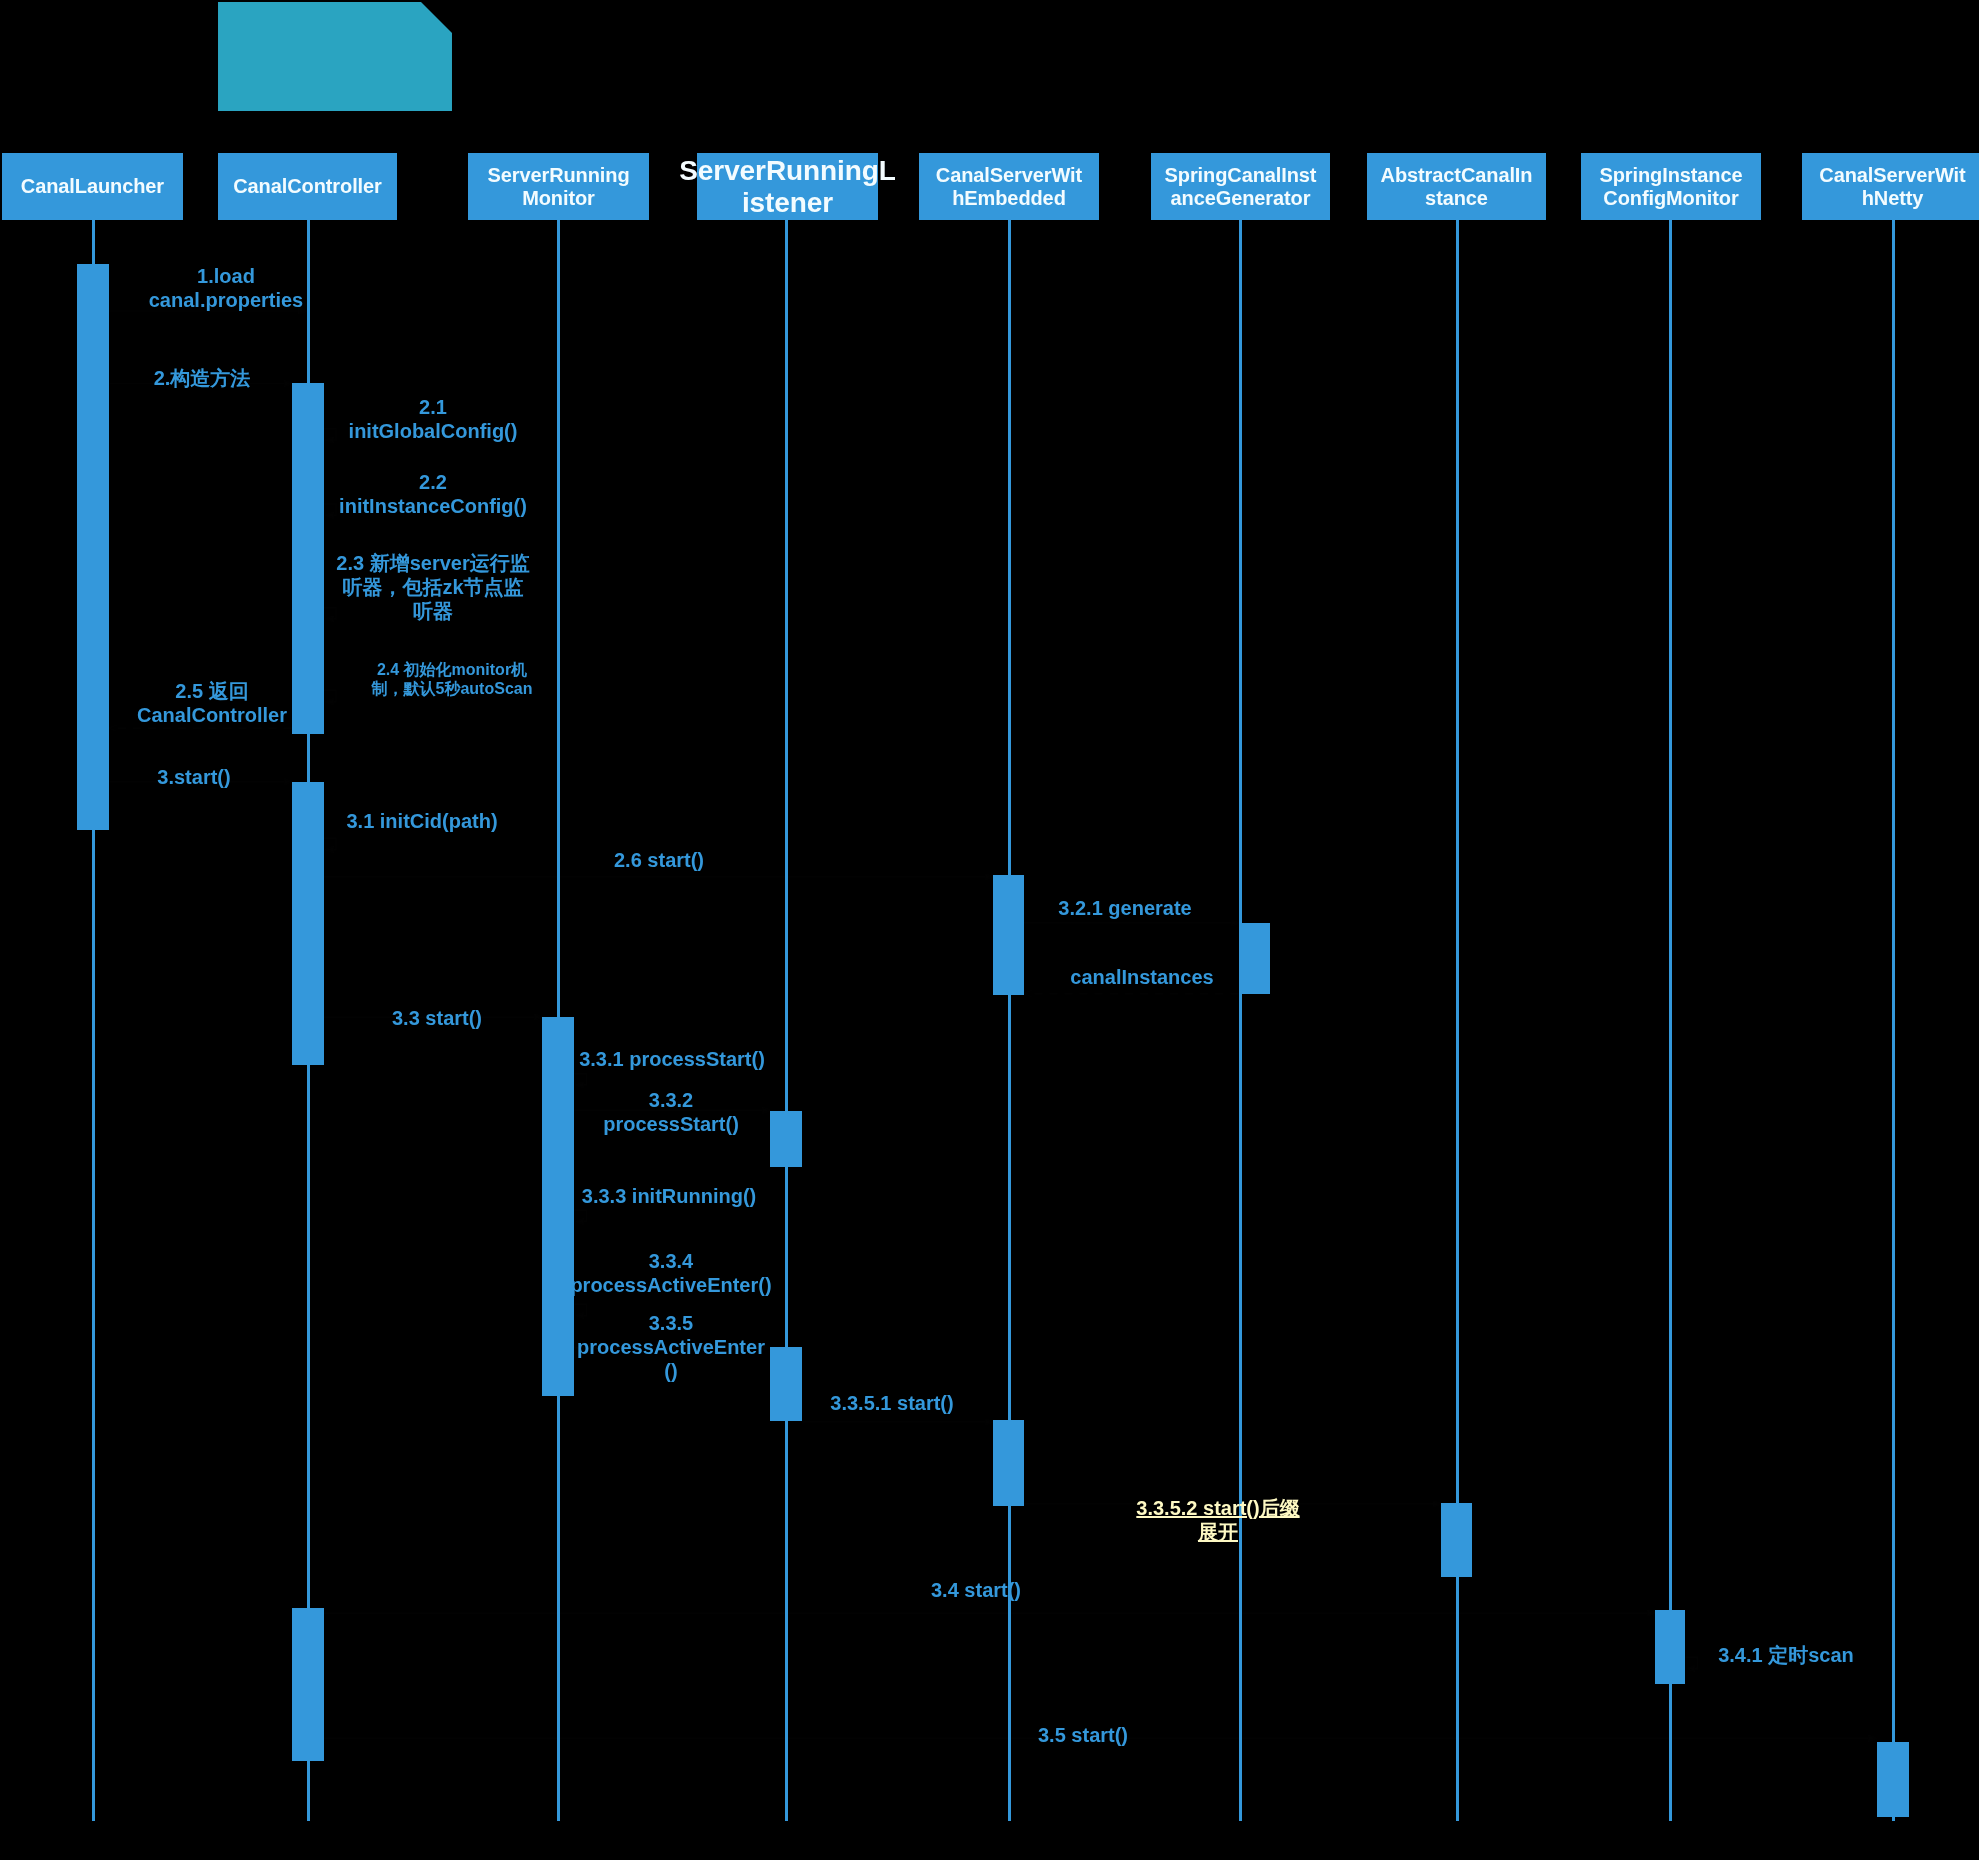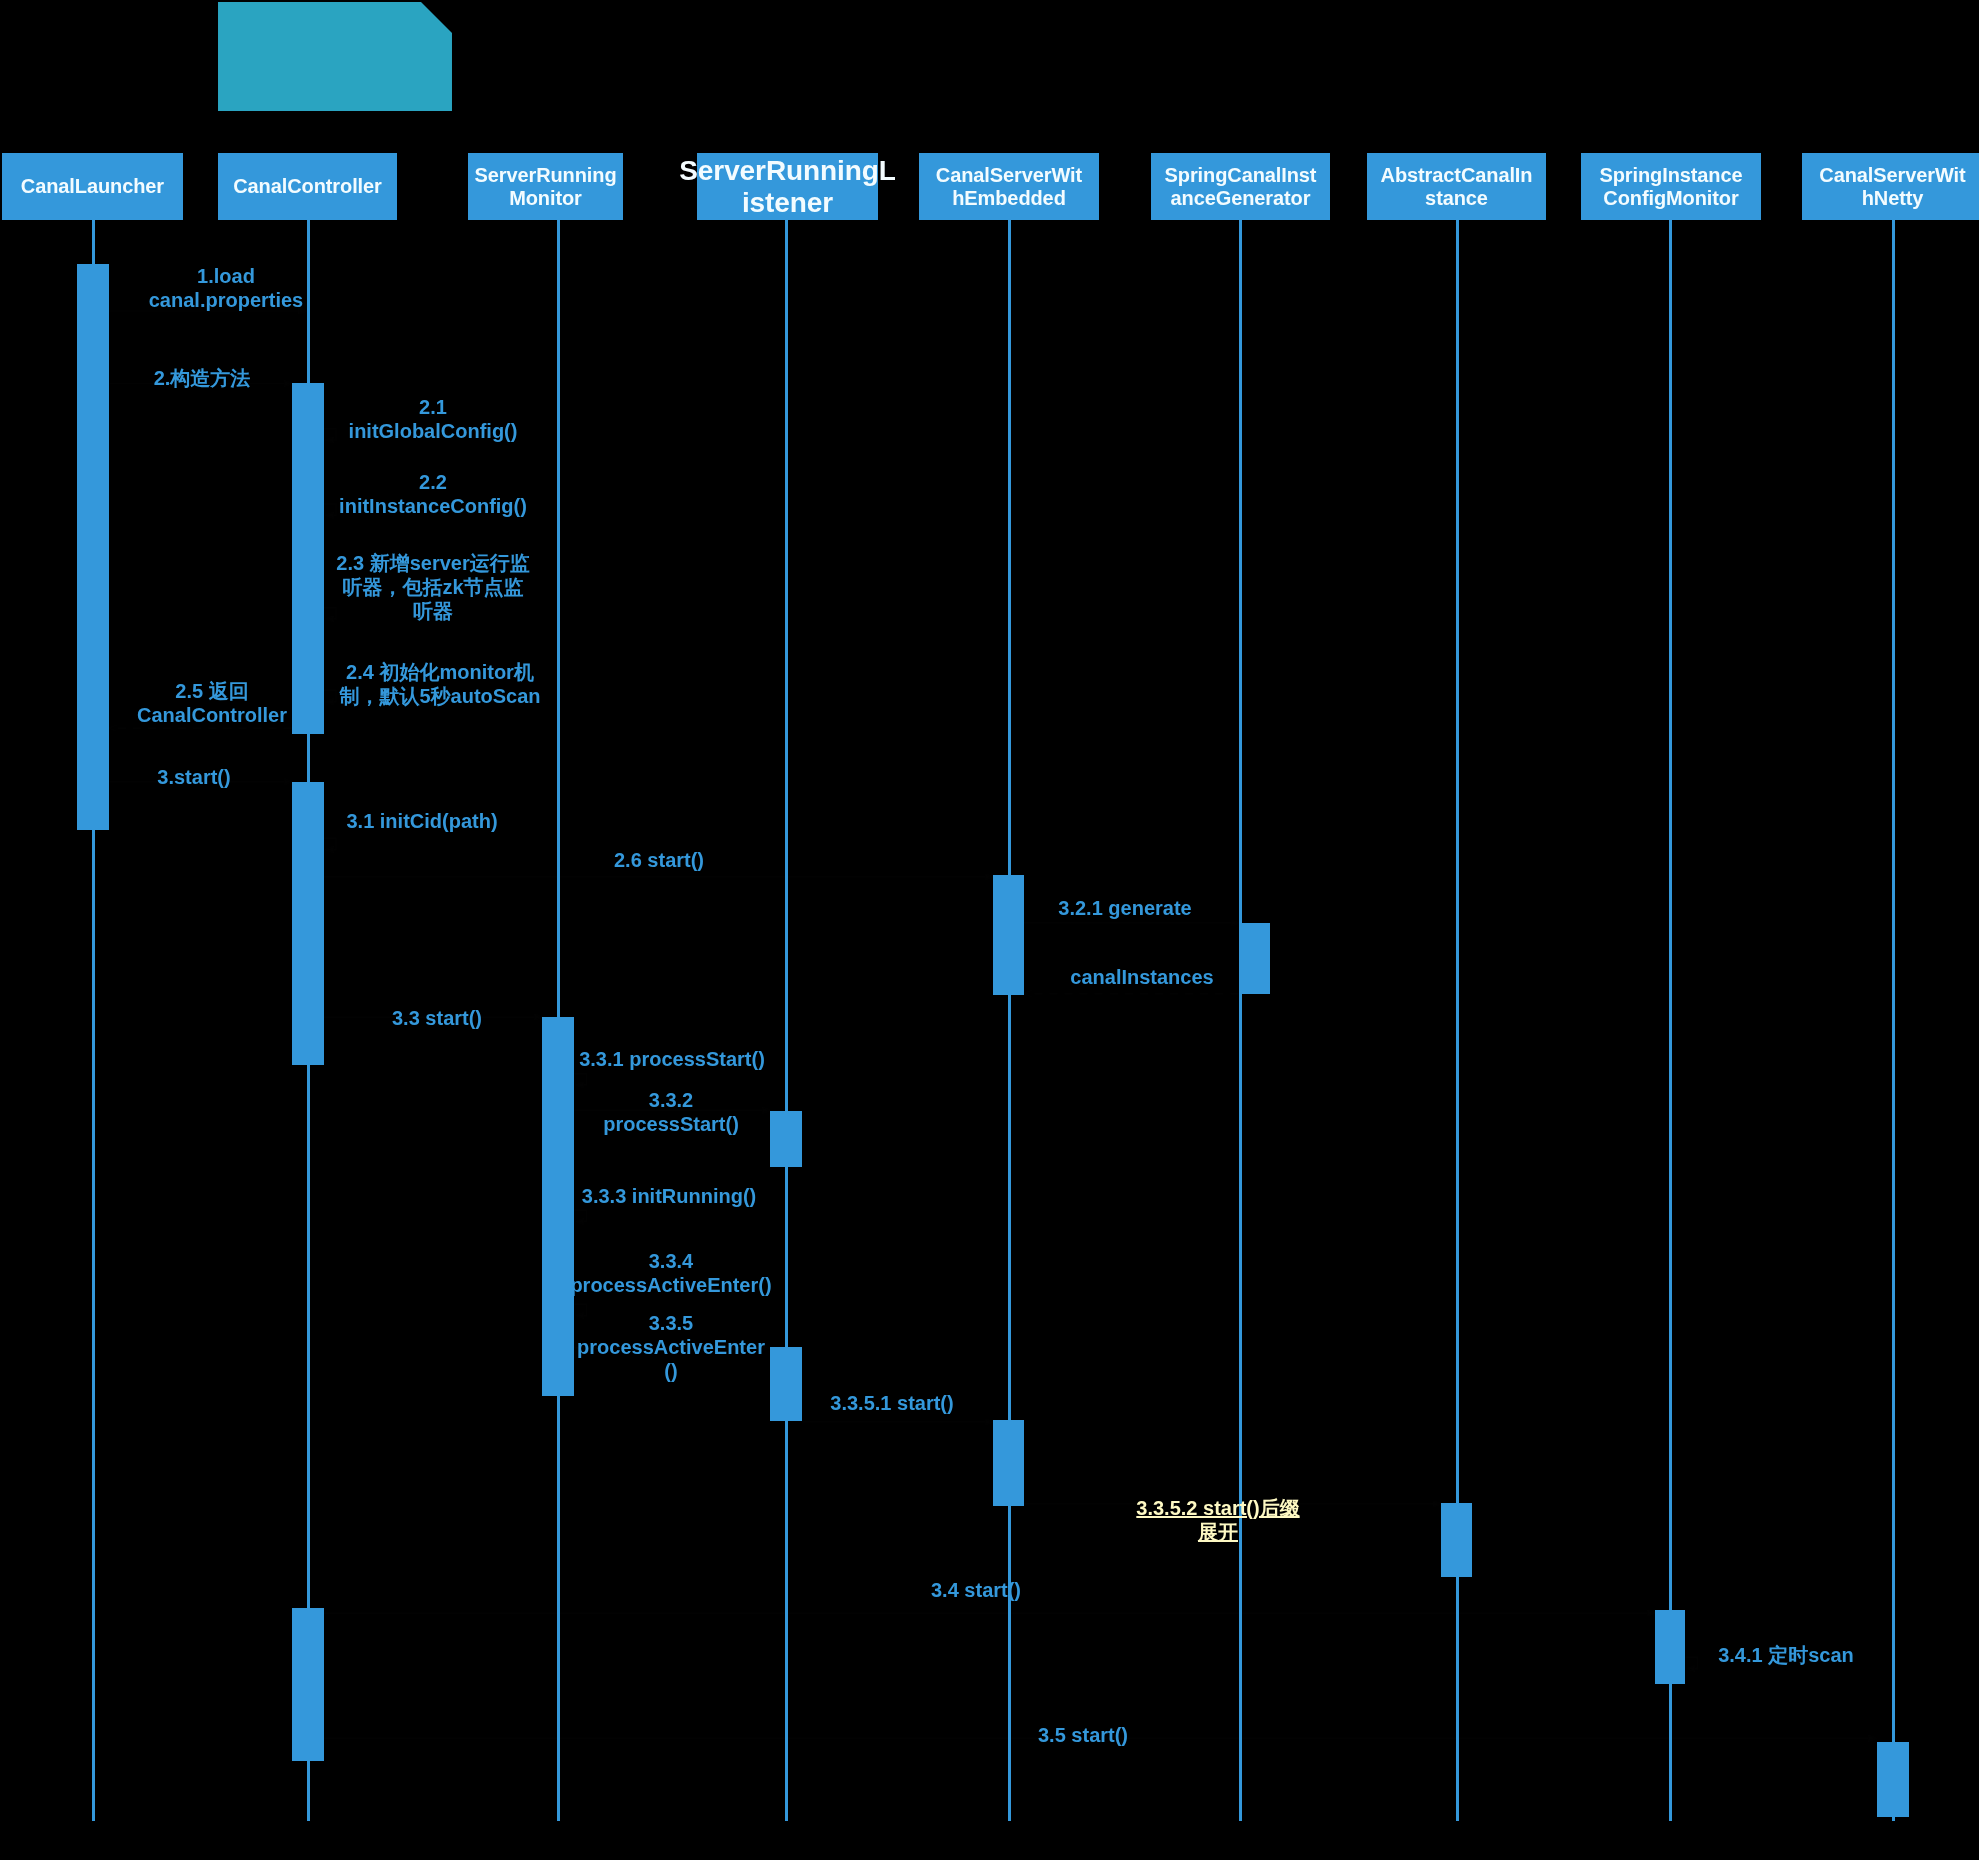--- a/index.html
+++ b/index.html
@@ -109,21 +109,21 @@
     <div class="lifeline" style="left: 307px; top: 218px; height: 1603px; background: rgb(52, 152, 219);"></div>
     <div class="lifeline" style="left: 557px; top: 218px; height: 1603px; background: rgb(52, 152, 219);"></div>
     <div class="lifeline" style="left: 785px; top: 218px; height: 1603px; background: rgb(52, 152, 219);"></div>
     <div class="lifeline" style="left: 1008px; top: 218px; height: 1603px; background: rgb(52, 152, 219);"></div>
     <div class="lifeline" style="left: 1239px; top: 218px; height: 1603px; background: rgb(52, 152, 219);"></div>
     <div class="lifeline" style="left: 1456px; top: 218px; height: 1603px; background: rgb(52, 152, 219);"></div>
     <div class="lifeline" style="left: 1669px; top: 218px; height: 1603px; background: rgb(52, 152, 219);"></div>
     <div class="lifeline" style="left: 1892px; top: 218px; height: 1603px; background: rgb(52, 152, 219);"></div>
     <div class="head" style="left: 1.9px; top: 153px; width: 181px; height: 67px; background: rgb(52, 152, 219); color: rgb(243, 252, 255); font-size: 20px;"><span>CanalLauncher</span></div>
     <div class="head" style="left: 218px; top: 153px; width: 179px; height: 67px; background: rgb(52, 152, 219); color: rgb(243, 252, 255); font-size: 20px;"><span>CanalController</span></div>
-    <div class="head" style="left: 468px; top: 153px; width: 155px; height: 67px; background: rgb(52, 152, 219); color: rgb(243, 252, 255); font-size: 20px;"><span>ServerRunning
+    <div class="head" style="left: 468px; top: 153px; width: 181px; height: 67px; background: rgb(52, 152, 219); color: rgb(243, 252, 255); font-size: 20px;"><span>ServerRunning
 Monitor</span></div>
     <div class="head" style="left: 697px; top: 153px; width: 181px; height: 67px; background: rgb(52, 152, 219); color: rgb(243, 252, 255); font-size: 28px; align-items: center;"><span>ServerRunningL
 istener</span></div>
     <div class="head" style="left: 919px; top: 153px; width: 180px; height: 67px; background: rgb(52, 152, 219); color: rgb(243, 252, 255); font-size: 20px;"><span>CanalServerWit
 hEmbedded</span></div>
     <div class="head" style="left: 1151px; top: 153px; width: 179px; height: 67px; background: rgb(52, 152, 219); color: rgb(243, 252, 255); font-size: 20px;"><span>SpringCanalInst
 anceGenerator</span></div>
     <div class="head" style="left: 1367px; top: 153px; width: 179px; height: 67px; background: rgb(52, 152, 219); color: rgb(243, 252, 255); font-size: 20px;"><span>AbstractCanalIn
 stance</span></div>
     <div class="head" style="left: 1581px; top: 153px; width: 180px; height: 67px; background: rgb(52, 152, 219); color: rgb(243, 252, 255); font-size: 20px;"><span>SpringInstance
@@ -146,21 +146,21 @@
     <div class="msg" style="left: 226px; top: 264px; color: rgb(52, 152, 219); font-size: 20px;">1.load
 canal.properties</div>
     <div class="msg" style="left: 202px; top: 366px; color: rgb(52, 152, 219); font-size: 20px;">2.构造方法</div>
     <div class="msg" style="left: 433px; top: 395px; color: rgb(52, 152, 219); font-size: 20px;">2.1
 initGlobalConfig()</div>
     <div class="msg" style="left: 433px; top: 470px; color: rgb(52, 152, 219); font-size: 20px;">2.2
 initInstanceConfig()</div>
     <div class="msg" style="left: 433px; top: 551px; color: rgb(52, 152, 219); font-size: 20px;">2.3 新增server运行监
 听器，包括zk节点监
 听器</div>
-    <div class="msg" style="left: 440px; top: 660px; color: rgb(52, 152, 219); font-size: 20px;">2.4 初始化monitor机
+    <div class="msg" style="left: 452px; top: 660px; color: rgb(52, 152, 219); font-size: 16px;">2.4 初始化monitor机
 制，默认5秒autoScan</div>
     <div class="msg" style="left: 212px; top: 679px; color: rgb(52, 152, 219); font-size: 20px;">2.5 返回
 CanalController</div>
     <div class="msg" style="left: 194px; top: 765px; color: rgb(52, 152, 219); font-size: 20px;">3.start()</div>
     <div class="msg" style="left: 422px; top: 809px; color: rgb(52, 152, 219); font-size: 20px;">3.1 initCid(path)</div>
     <div class="msg" style="left: 659px; top: 848px; color: rgb(52, 152, 219); font-size: 20px;">2.6 start()</div>
     <div class="msg" style="left: 1125px; top: 896px; color: rgb(52, 152, 219); font-size: 20px;">3.2.1 generate</div>
     <div class="msg" style="left: 1142px; top: 965px; color: rgb(52, 152, 219); font-size: 20px;">canalInstances</div>
     <div class="msg" style="left: 437px; top: 1006px; color: rgb(52, 152, 219); font-size: 20px;">3.3 start()</div>
     <div class="msg" style="left: 672px; top: 1047px; color: rgb(52, 152, 219); font-size: 20px;">3.3.1 processStart()</div>

